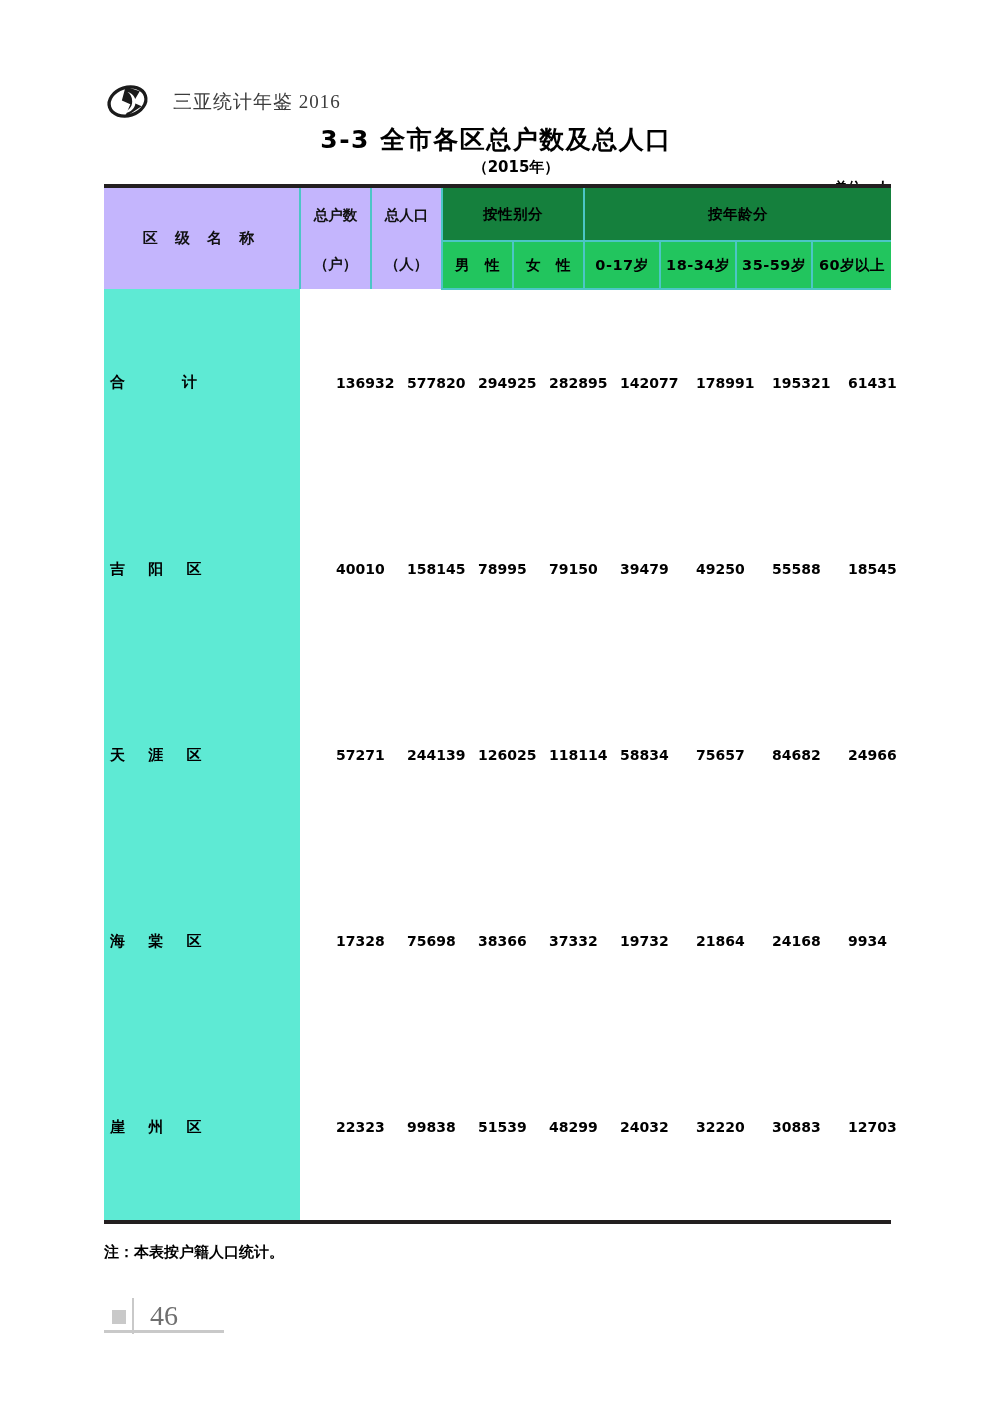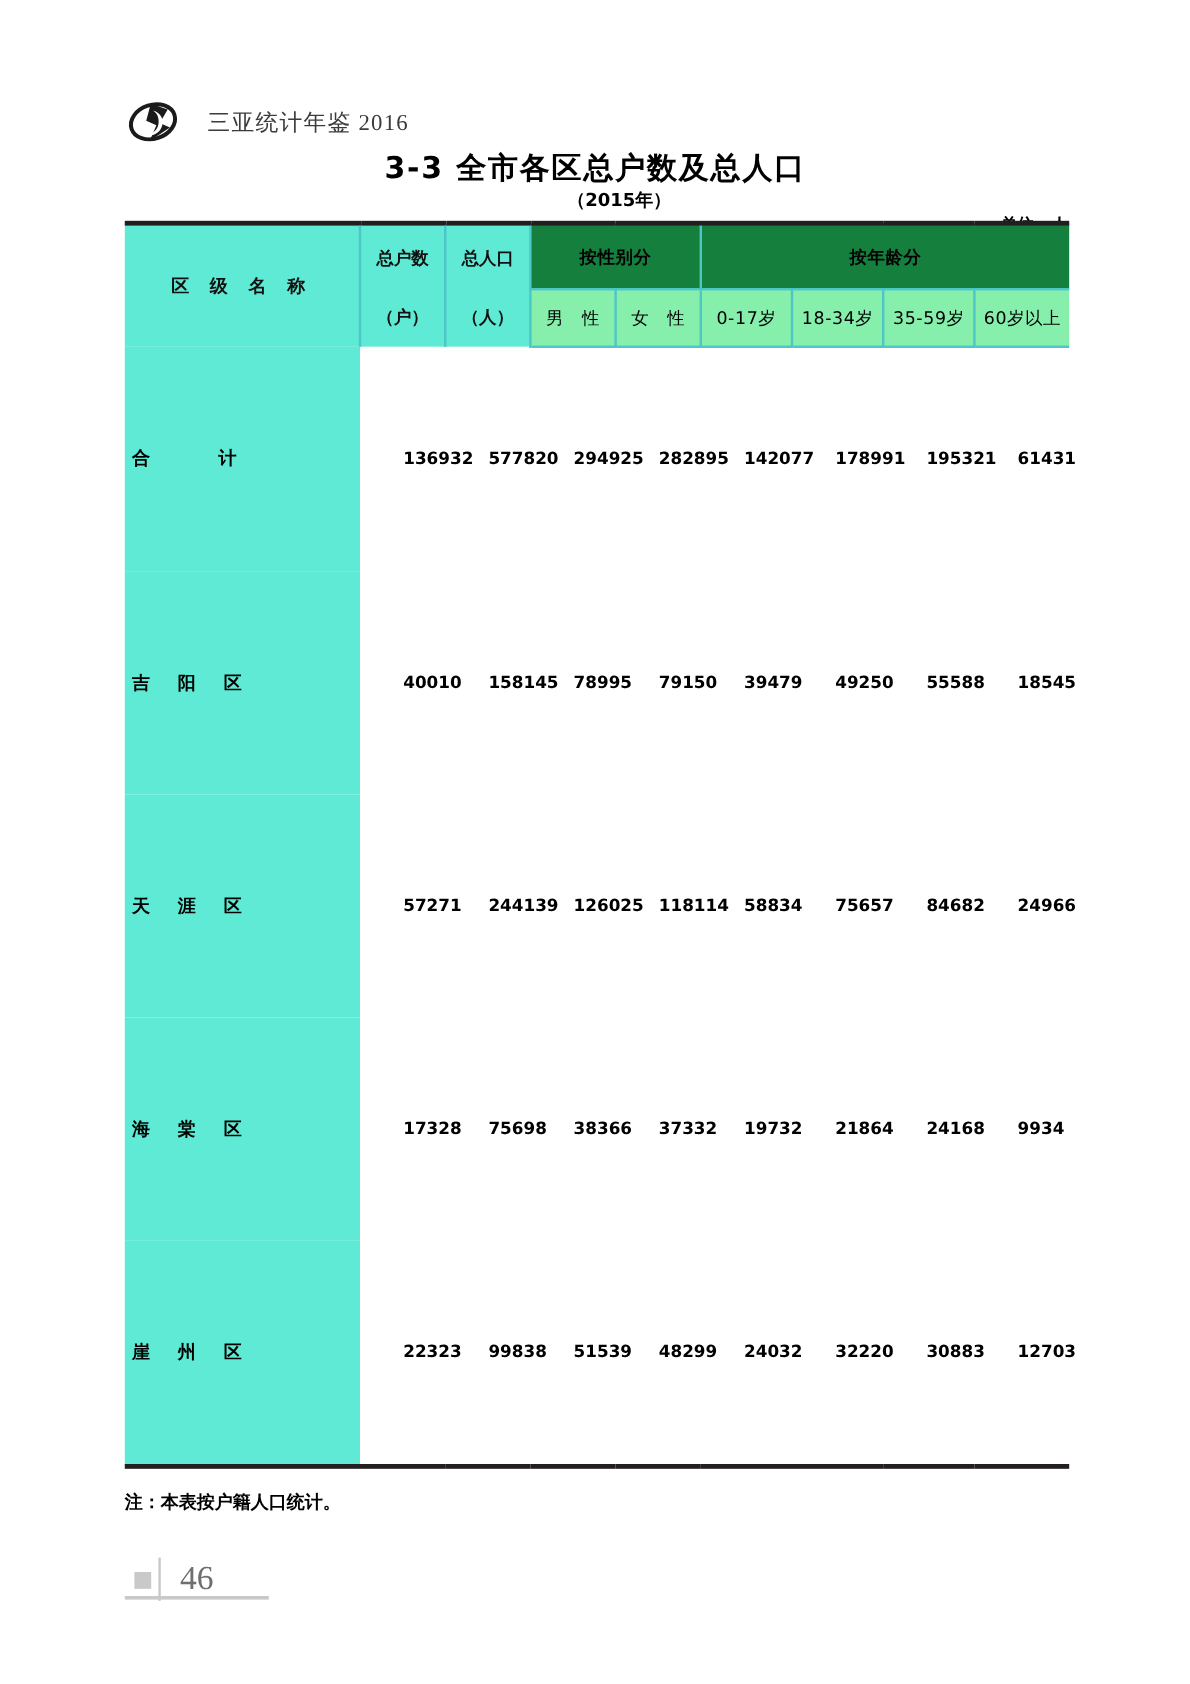--- a/index.html
+++ b/index.html
@@ -100,38 +100,38 @@
     color: #000000;
     font-weight: bold;
     font-size: 14.5px;
     text-align: center;
     border-right: 2px solid #4cc6c6;
     vertical-align: middle;
     letter-spacing: 0.5px;
   }
   .hd.last { border-right: none; }
   .hd-sub {
-    background: #86efac;
-    color: #000000;
-    font-weight: normal;
+    background: #22c55e;
+    color: #000000;
+    font-weight: bold;
     font-size: 14.5px;
     text-align: center;
     border-right: 2px solid #4cc6c6;
     border-top: 2px solid #4cc6c6;
     vertical-align: middle;
     height: 46px;
     letter-spacing: 0.5px;
   }
   .hd-sub.last { border-right: none; }
   .hd-name {
     letter-spacing: 6px;
     font-size: 15px;
   }
   .hd-rowspan-cell {
-    background: #5eead4;
+    background: #c4b5fd;
     border-right: 2px solid #4cc6c6;
     font-weight: bold;
     font-size: 14.5px;
     text-align: center;
     vertical-align: middle;
   }
   .hd-two-line {
     display: flex;
     flex-direction: column;
     justify-content: space-between;

